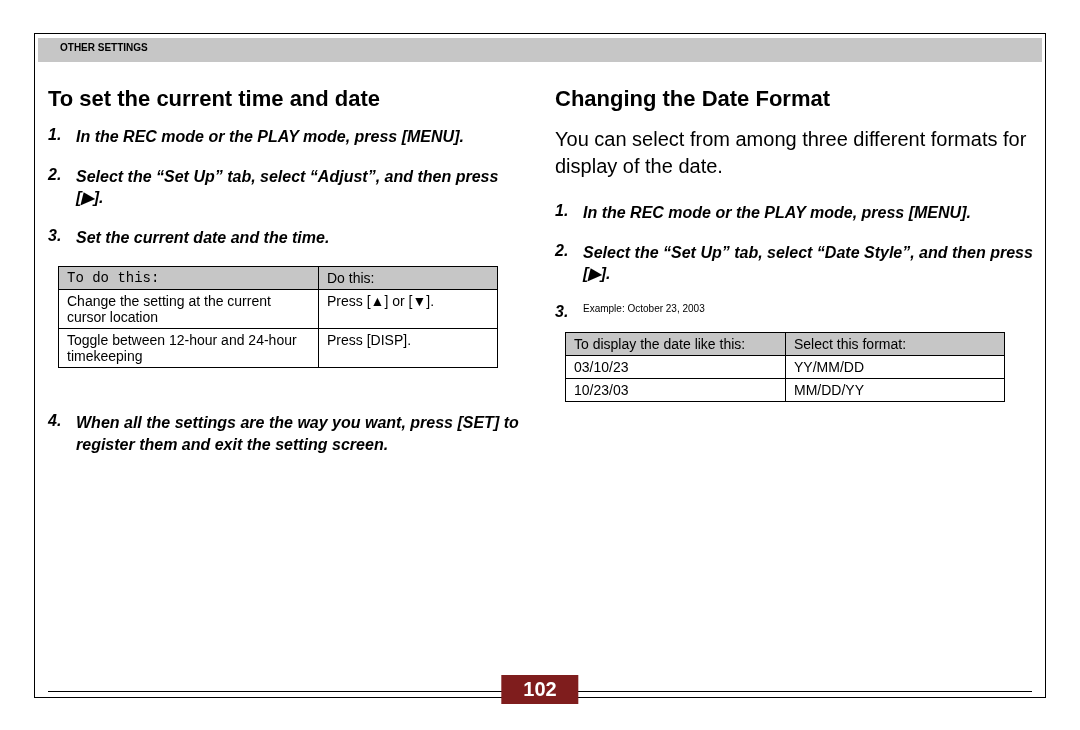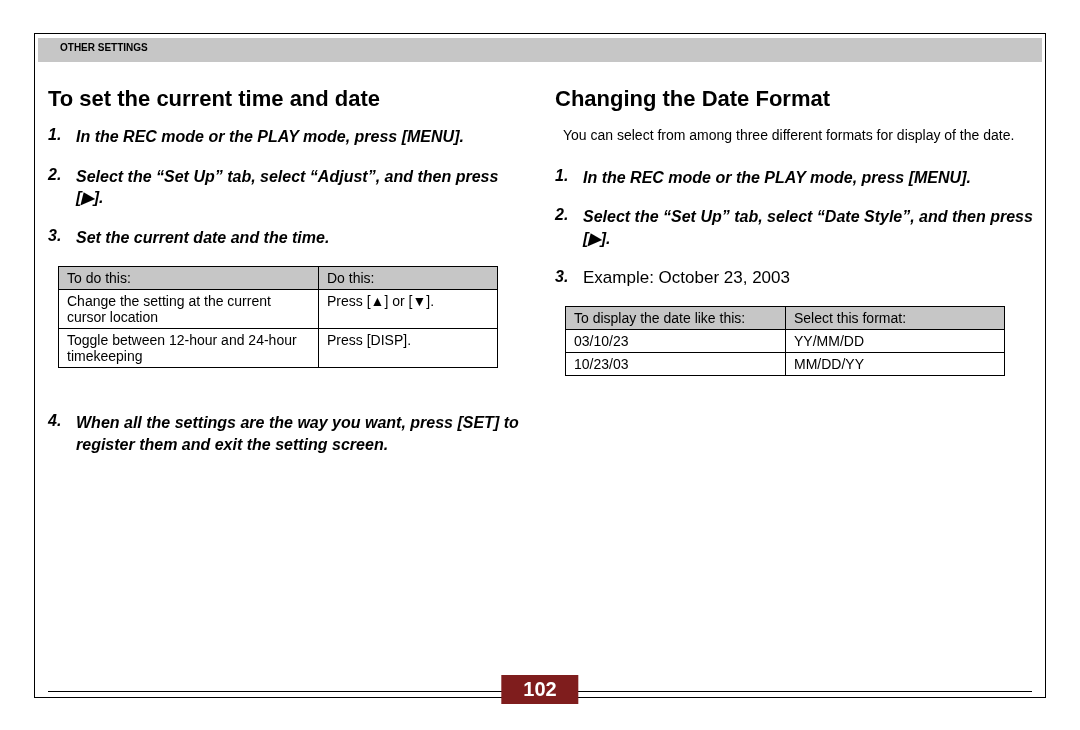--- a/index.html
+++ b/index.html
@@ -42,23 +42,23 @@
     width: 480px;
   }
   .col-left  { left: 48px; }
   .col-right { left: 555px; }
   h2.section-title {
     font-size: 22px;
     font-weight: bold;
     margin: 6px 0 14px 0;
   }
   .intro {
-    font-size: 14px;
+    font-size: 20px;
     line-height: 1.35;
-    margin: 4px 0 22px 8px;
+    margin: 4px 0 22px 0;
   }
   ol.steps {
     list-style: none;
     padding: 0;
     margin: 0;
     counter-reset: step;
   }
   ol.steps > li {
     counter-increment: step;
     position: relative;
@@ -74,21 +74,21 @@
     font-weight: bold;
     font-style: italic;
   }
   .step-text {
     font-size: 16px;
     font-weight: bold;
     font-style: italic;
     line-height: 1.35;
   }
   .substep {
-    font-size: 17px;
+    font-size: 10px;
     font-style: normal;
     font-weight: normal;
     margin-top: 6px;
   }
   table.manual-table {
     border-collapse: collapse;
     width: 440px;
     margin: 8px 0 10px 10px;
     font-size: 14px;
   }
@@ -96,21 +96,21 @@
   table.manual-table td {
     border: 1px solid #000;
     padding: 3px 8px;
     text-align: left;
     vertical-align: top;
     font-weight: normal;
   }
   table.manual-table th {
     background: #c6c6c6;
   }
-  .col1-wide { width: 260px; }
+  .col1-wide { width: 260px; font-family: Liberation Mono, monospace; }
   .dcol1 { width: 220px; }
 
   
   .footer-rule {
     position: absolute;
     left: 48px;
     right: 48px;
     bottom: 38px;
     height: 0;
     border-top: 1px solid #000;

